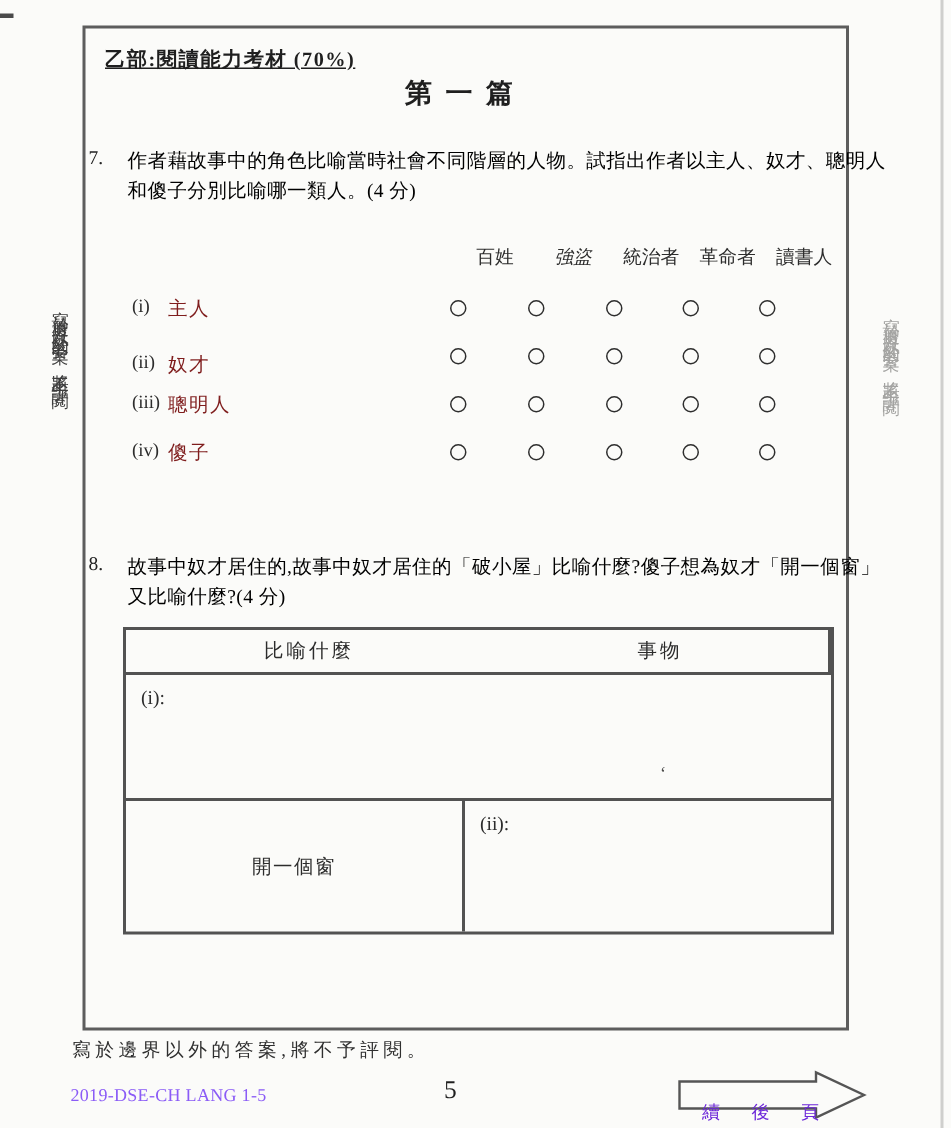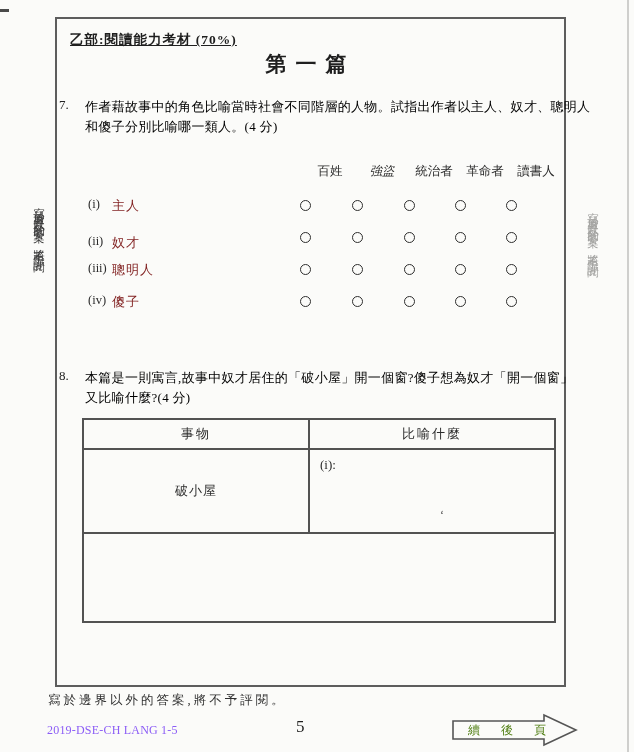--- a/index.html
+++ b/index.html
@@ -15,21 +15,21 @@
 
   
   .scan-dash { left:0; top:9px; width:9px; height:3px; background:#4a4a4a; }
   .scan-edge { left:627px; top:0; width:2px; height:752px; background:#cfcfcd; }
 
   
   .page-border { left:55px; top:17px; width:511px; height:670px; border:2px solid #5d5d5d; background:transparent; }
 
   
   .section-header { left:70px; top:31px; font-size:13.5px; font-weight:bold; letter-spacing:1px; color:#1f1f1f;text-decoration:underline; }
-  .page-title { left:55px; top:50px; width:511px; text-align:center; font-size:21px; font-weight:bold; letter-spacing:9px; color:#1f1f1f; }
+  .page-title { left:55px; top:50px; width:511px; text-align:center; font-size:18px; font-weight:bold; letter-spacing:9px; color:#1f1f1f; }
 
   
   .q-num { font-size:13px; color:#222; }
   .q7-num { left:59px; top:97px; }
   .q8-num { left:59px; top:368px; }
   .q-line { font-size:13px; line-height:20px; color:#000000; letter-spacing:0.3px; }
   .q7-l1 { left:85px; top:97px; }
   .q7-l2 { left:85px; top:117px; }
   .q8-l1 { left:85px; top:368px; }
   .q8-l2 { left:85px; top:388px; }
@@ -65,21 +65,21 @@
   .vtext.left  { left:31px; top:198px; color:#3d3d3d; }
   .vtext.right { left:585px; top:203px; color:#a3a3a1; }
 
   
   .footer-note { left:48px; top:692px; font-size:12.5px; letter-spacing:3px; color:#2f2f2f; }
   .doc-code { left:47px; top:723px; font-size:12px; letter-spacing:0.2px; color:#8b5cf6; }
   .page-num { left:296px; top:717px; font-size:17px; color:#1f1f1f; }
 
   
   .cont-wrap { left:452px; top:712px; width:128px; height:36px; }
-  .cont-label { position:absolute; left:16px; top:10px; font-size:12px; letter-spacing:21px; color:#4d7c0f; white-space:nowrap; }
+  .cont-label { position:absolute; left:16px; top:21px; font-size:12px; letter-spacing:21px; color:#6d28d9; white-space:nowrap; }
 </style>
 </head>
 <body>
 
 <div class="abs scan-dash"></div>
 <div class="abs scan-edge"></div>
 
 <div class="abs page-border"></div>
 
 <div class="abs section-header">乙部:閱讀能力考材 (70%)</div>
@@ -121,33 +121,34 @@
 
 <div class="abs row-num r4t">(iv)</div>
 <div class="abs row-label r4t">傻子</div>
 <div class="abs radio r4c cc1"></div>
 <div class="abs radio r4c cc2"></div>
 <div class="abs radio r4c cc3"></div>
 <div class="abs radio r4c cc4"></div>
 <div class="abs radio r4c cc5"></div>
 
 <div class="abs q-num q8-num">8.</div>
-<div class="abs q-line q8-l1">本篇是一則寓言,故事中奴才居住的「破小屋」開一個窗?傻子想為奴才「開一個窗」</div>
+<div class="abs q-line q8-l1">故事中奴才居住的,故事中奴才居住的「破小屋」比喻什麼?傻子想為奴才「開一個窗」</div>
 <div class="abs q-line q8-l2">又比喻什麼?(4 分)</div>
 
 <div class="abs q8-table">
   <div class="t-hrow">
+    <div class="t-hcell c2">比喻什麼</div>
     <div class="t-hcell c1">事物</div>
-    <div class="t-hcell c2">比喻什麼</div>
   </div>
   <div class="t-brow r1">
-    <div class="t-item">破小屋</div>
     <div class="t-ans">(i):</div>
   </div>
   <div class="t-brow r2">
+    <div class="t-item">開一個窗</div>
+    <div class="t-ans">(ii):</div>
   </div>
 </div>
 <div class="abs stray-mark">‘</div>
 
 <div class="abs vtext left">寫於邊界以外的答案,將不予評閱。</div>
 <div class="abs vtext right">寫於邊界以外的答案,將不予評閱。</div>
 
 <div class="abs footer-note">寫於邊界以外的答案,將不予評閱。</div>
 <div class="abs doc-code">2019-DSE-CH LANG 1-5</div>
 <div class="abs page-num">5</div>

